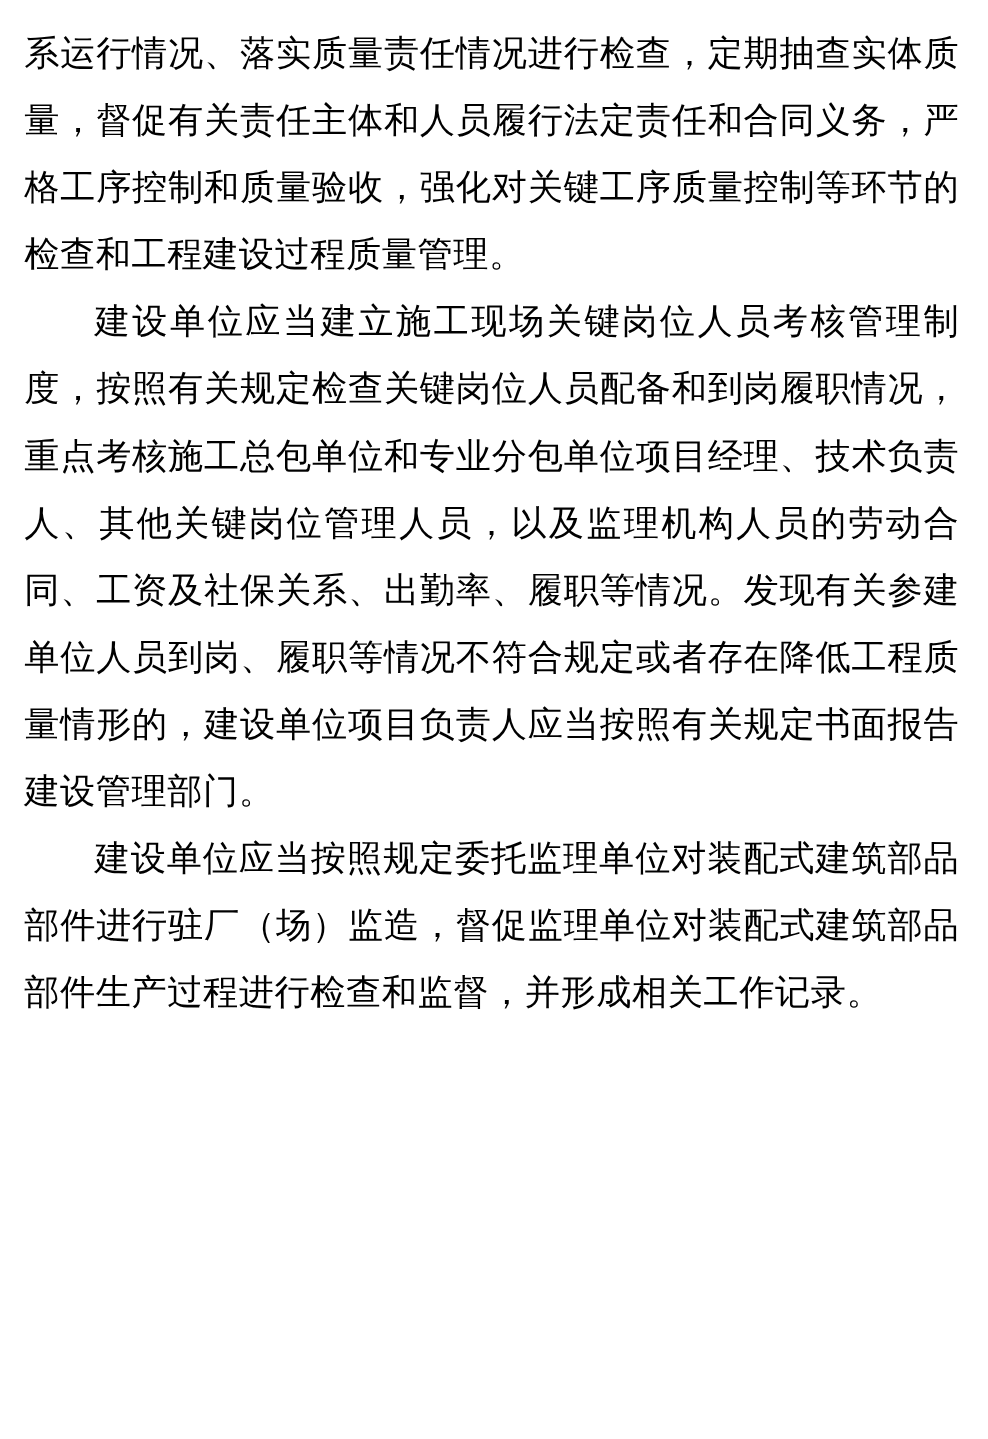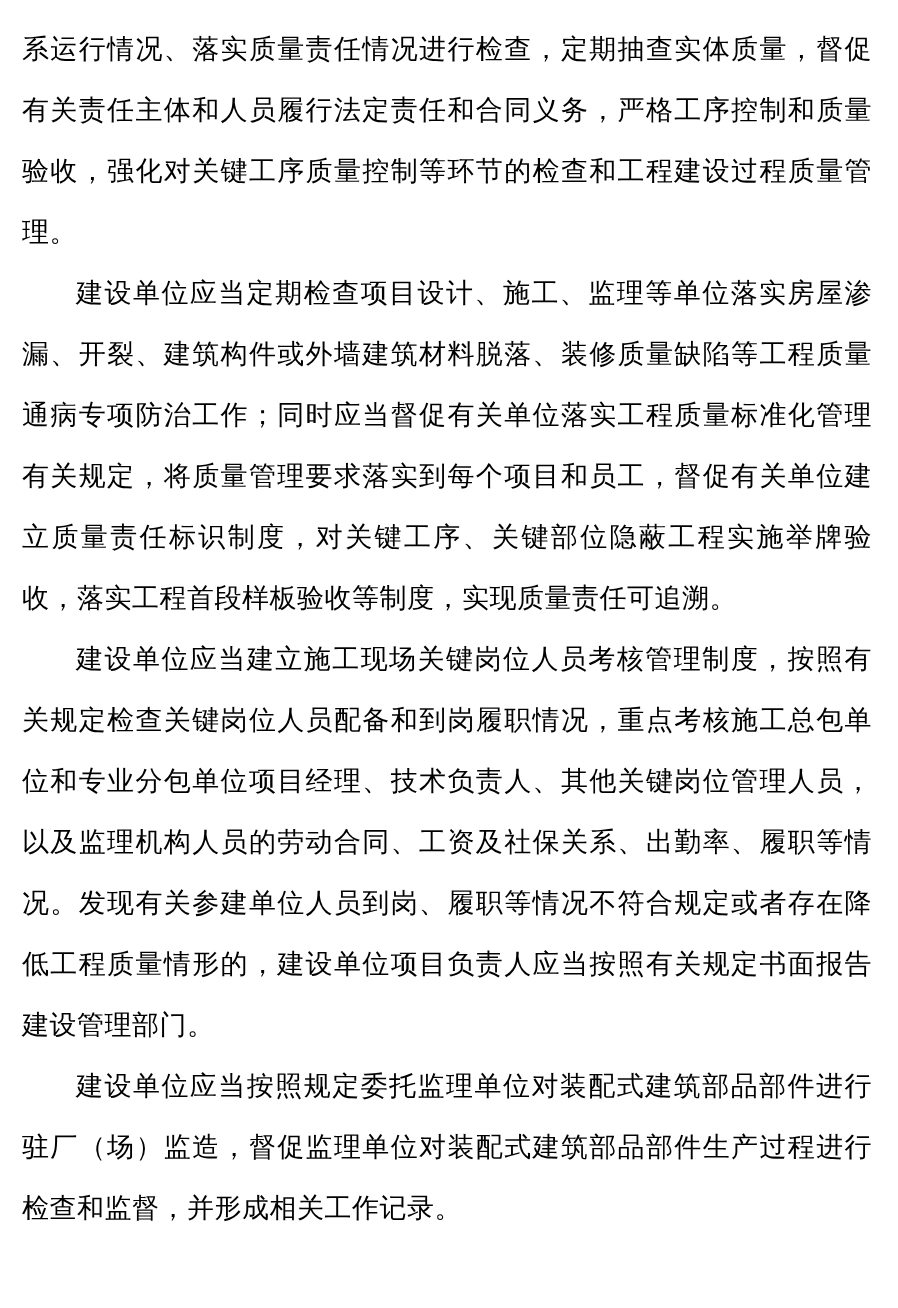--- a/index.html
+++ b/index.html
@@ -16,21 +16,21 @@
   }
   #page {
     width: 898px;
     height: 1308px;
     box-sizing: border-box;
     padding: 18px 26px 0 22px;
     background: #ffffff;
     position: relative;
   }
   .para {
-    font-size: 27px;
+    font-size: 32px;
     line-height: 61px;
     letter-spacing: 0.5px;
     text-align: justify;
     text-justify: inter-ideograph;
     margin: 0;
     font-weight: 500;
     font-family: "DejaVu Serif", "Liberation Serif", serif;
   }
   .para.indent {
     text-indent: 2em;
@@ -43,21 +43,20 @@
     text-indent: 2em;
   }
 </style>
 </head>
 <body>
 
 <div id="page">
 
   <p class="para">系运行情况、落实质量责任情况进行检查，定期抽查实体质量，督促有关责任主体和人员履行法定责任和合同义务，严格工序控制和质量验收，强化对关键工序质量控制等环节的检查和工程建设过程质量管理。</p>
 
-  <p class="para indent">建设单位应当定期检查项目设计、施工、监理等单位落实房屋渗漏、开裂、建筑构件或外墙建筑材料脱落、装修质量缺陷等工程质量通病专项防治工作；同时应当督促有关单位落实工程质量标准化管理有关规定，将质量管理要求落实到每个项目和员工，督促有关单位建立质量责任标识制度，对关键工序、关键部位隐蔽工程实施举牌验收，落实工程首段样板验收等制度，实现质量责任可追溯。</p>
 
   <p class="para indent">建设单位应当建立施工现场关键岗位人员考核管理制度，按照有关规定检查关键岗位人员配备和到岗履职情况，重点考核施工总包单位和专业分包单位项目经理、技术负责人、其他关键岗位管理人员，以及监理机构人员的劳动合同、工资及社保关系、出勤率、履职等情况。发现有关参建单位人员到岗、履职等情况不符合规定或者存在降低工程质量情形的，建设单位项目负责人应当按照有关规定书面报告建设管理部门。</p>
 
   <p class="para indent">建设单位应当按照规定委托监理单位对装配式建筑部品部件进行驻厂（场）监造，督促监理单位对装配式建筑部品部件生产过程进行检查和监督，并形成相关工作记录。</p>
 
   <p class="article-line"></p>
 
 </div>
 
 </body></html>

